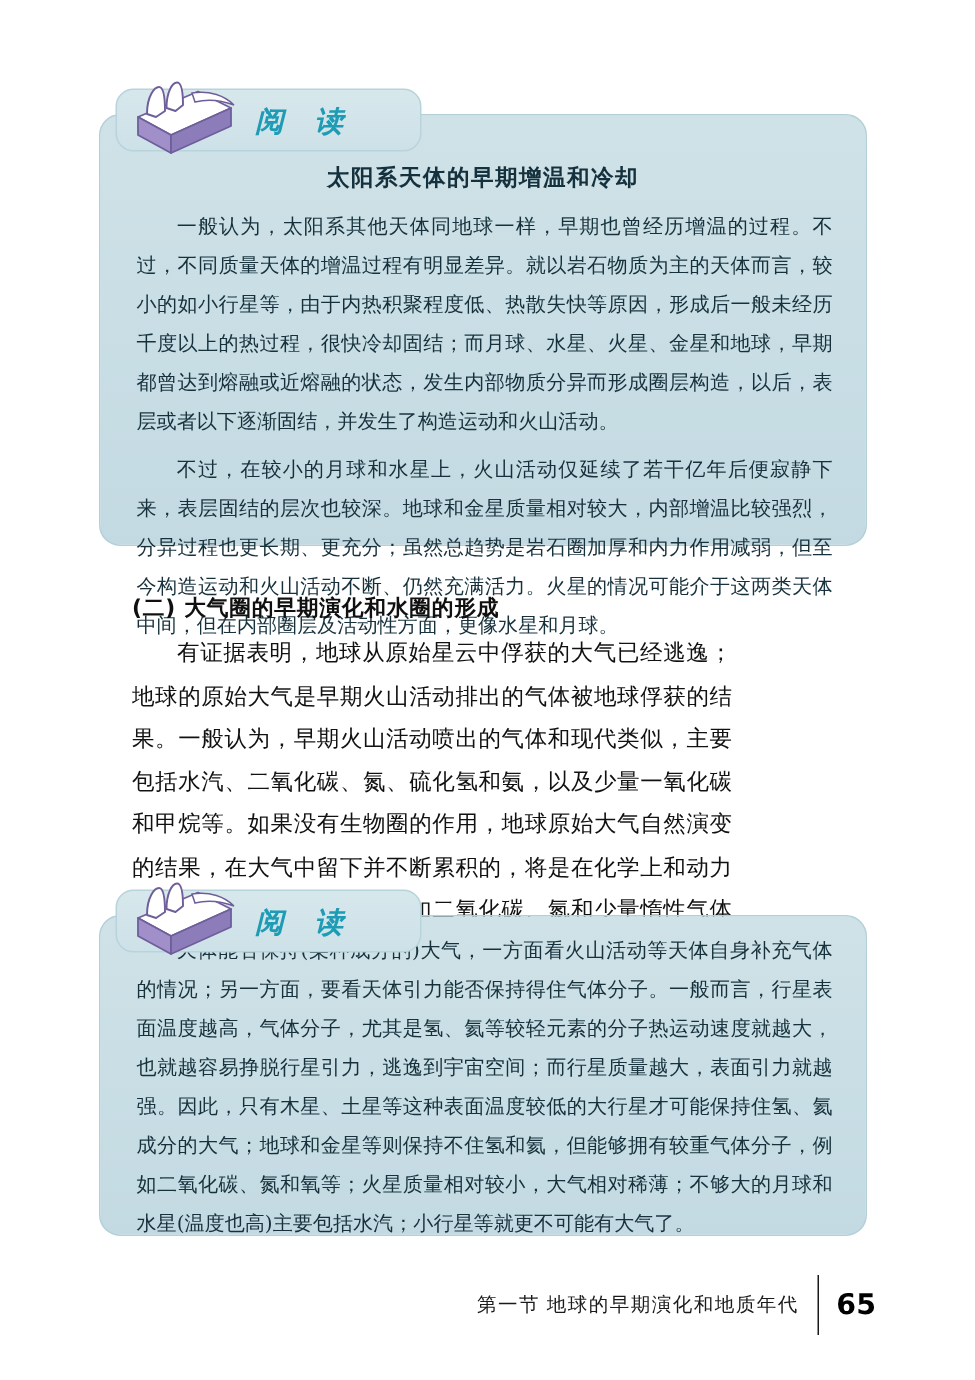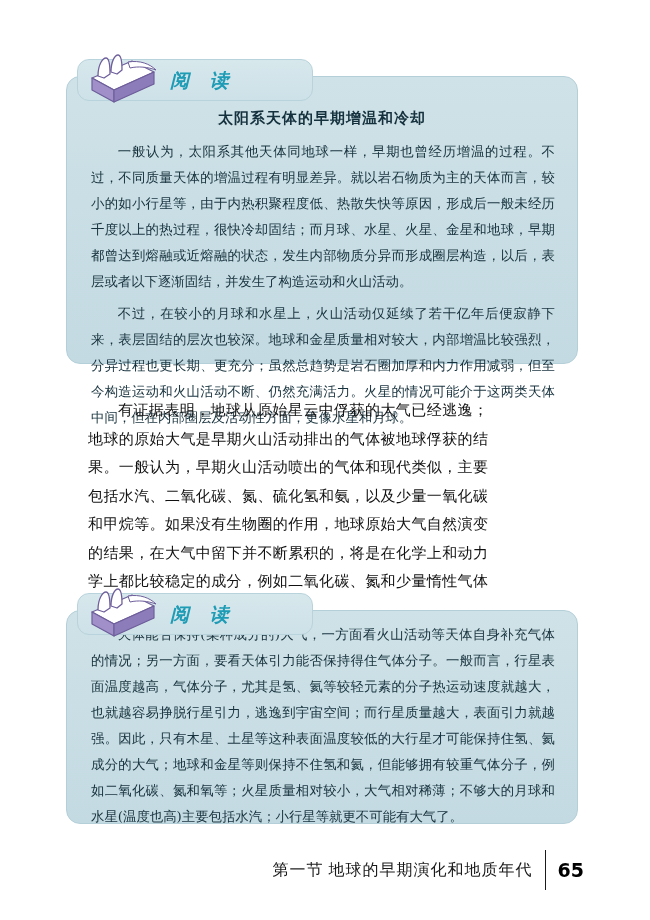--- a/index.html
+++ b/index.html
@@ -40,21 +40,21 @@
   .reading-box.box-2 {
     top: 610px;
     height: 214px;
   }
 
   
   .reading-tab {
     position: absolute;
     top: -18px;
     left: 10px;
-    width: 236px;
+    width: 204px;
     height: 42px;
     border-radius: 12px;
     background: linear-gradient(180deg, #d7e8ec 0%, #cde1e8 100%);
     border: 1px solid #b8d3db;
     box-sizing: border-box;
   }
   .reading-tab-label {
     position: absolute;
     left: 92px;
     top: 8px;
@@ -135,22 +135,22 @@
   }
   .footer-inner {
     position: absolute;
     right: 66px;
     top: 0;
     display: flex;
     align-items: center;
     height: 28px;
   }
   .footer-text {
-    font-family: Liberation Serif, serif;
-    font-size: 16px;
+    font-family: Liberation Sans, sans-serif;
+    font-size: 13px;
     color: #1a1a1a;
     letter-spacing: 1px;
     padding-right: 12px;
     margin-left: 20px;
   }
   .footer-rule {
     width: 1px;
     height: 40px;
     background: #1a1a1a;
     margin-right: 12px;
@@ -191,20 +191,21 @@
 
     <div class="box-title">太阳系天体的早期增温和冷却</div>
 
     <div class="box-body">
       <p>一般认为，太阳系其他天体同地球一样，早期也曾经历增温的过程。不过，不同质量天体的增温过程有明显差异。就以岩石物质为主的天体而言，较小的如小行星等，由于内热积聚程度低、热散失快等原因，形成后一般未经历千度以上的热过程，很快冷却固结；而月球、水星、火星、金星和地球，早期都曾达到熔融或近熔融的状态，发生内部物质分异而形成圈层构造，以后，表层或者以下逐渐固结，并发生了构造运动和火山活动。</p>
       <p>不过，在较小的月球和水星上，火山活动仅延续了若干亿年后便寂静下来，表层固结的层次也较深。地球和金星质量相对较大，内部增温比较强烈，分异过程也更长期、更充分；虽然总趋势是岩石圈加厚和内力作用减弱，但至今构造运动和火山活动不断、仍然充满活力。火星的情况可能介于这两类天体中间，但在内部圈层及活动性方面，更像水星和月球。</p>
     </div>
   </div>
 
   <div class="section">
+    <div class="section-heading">(二) 大气圈的早期演化和水圈的形成</div>
     <div class="section-body">有证据表明，地球从原始星云中俘获的大气已经逃逸；地球的原始大气是早期火山活动排出的气体被地球俘获的结果。一般认为，早期火山活动喷出的气体和现代类似，主要包括水汽、二氧化碳、氮、硫化氢和氨，以及少量一氧化碳和甲烷等。如果没有生物圈的作用，地球原始大气自然演变的结果，在大气中留下并不断累积的，将是在化学上和动力学上都比较稳定的成分，例如二氧化碳、氮和少量惰性气体等。</div>
   </div>
 
   <div class="reading-box box-2">
 
     <div class="reading-tab">
       <svg class="book-icon" viewBox="0 0 82 56" xmlns="http://www.w3.org/2000/svg">
         <path d="M8 40 L30 52 L70 34 L48 23 Z" fill="#8d7cba"></path>
         <path d="M8 36 L30 48 L70 30 L48 19 Z" fill="#a494cd"></path>
         <path d="M8 32 L30 44 L70 26 L48 15 Z" fill="#b6a8d8"></path>

